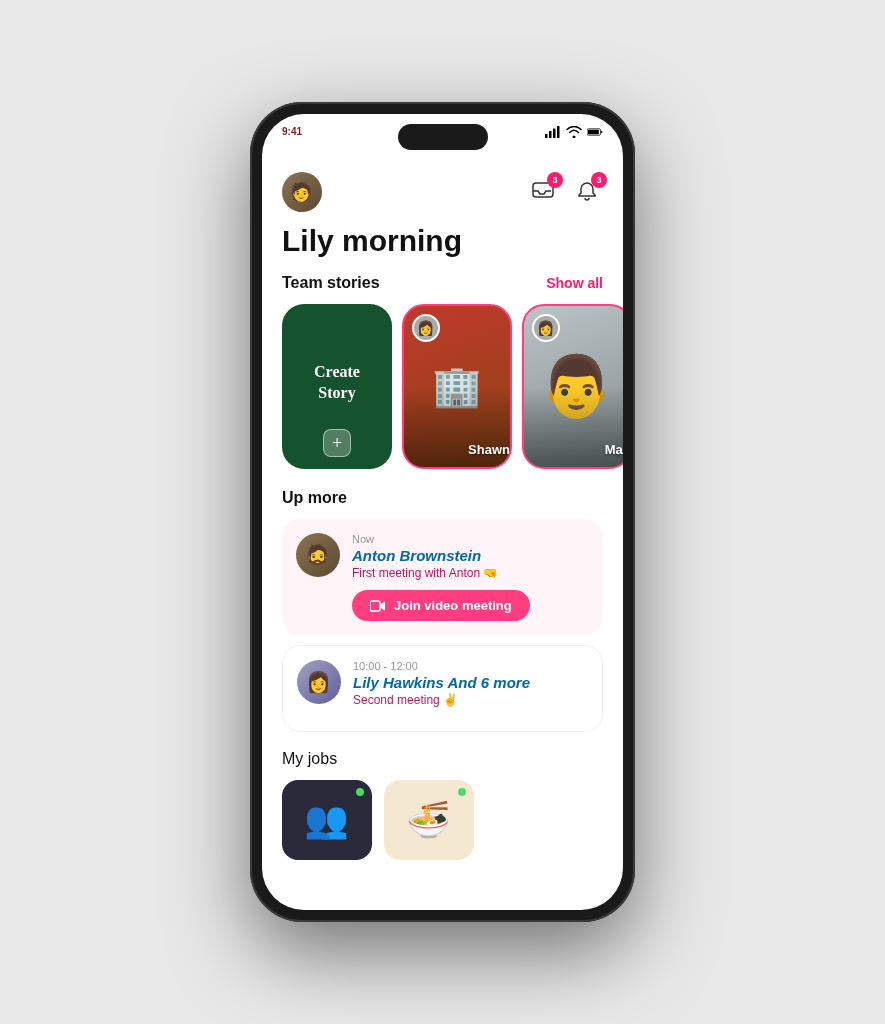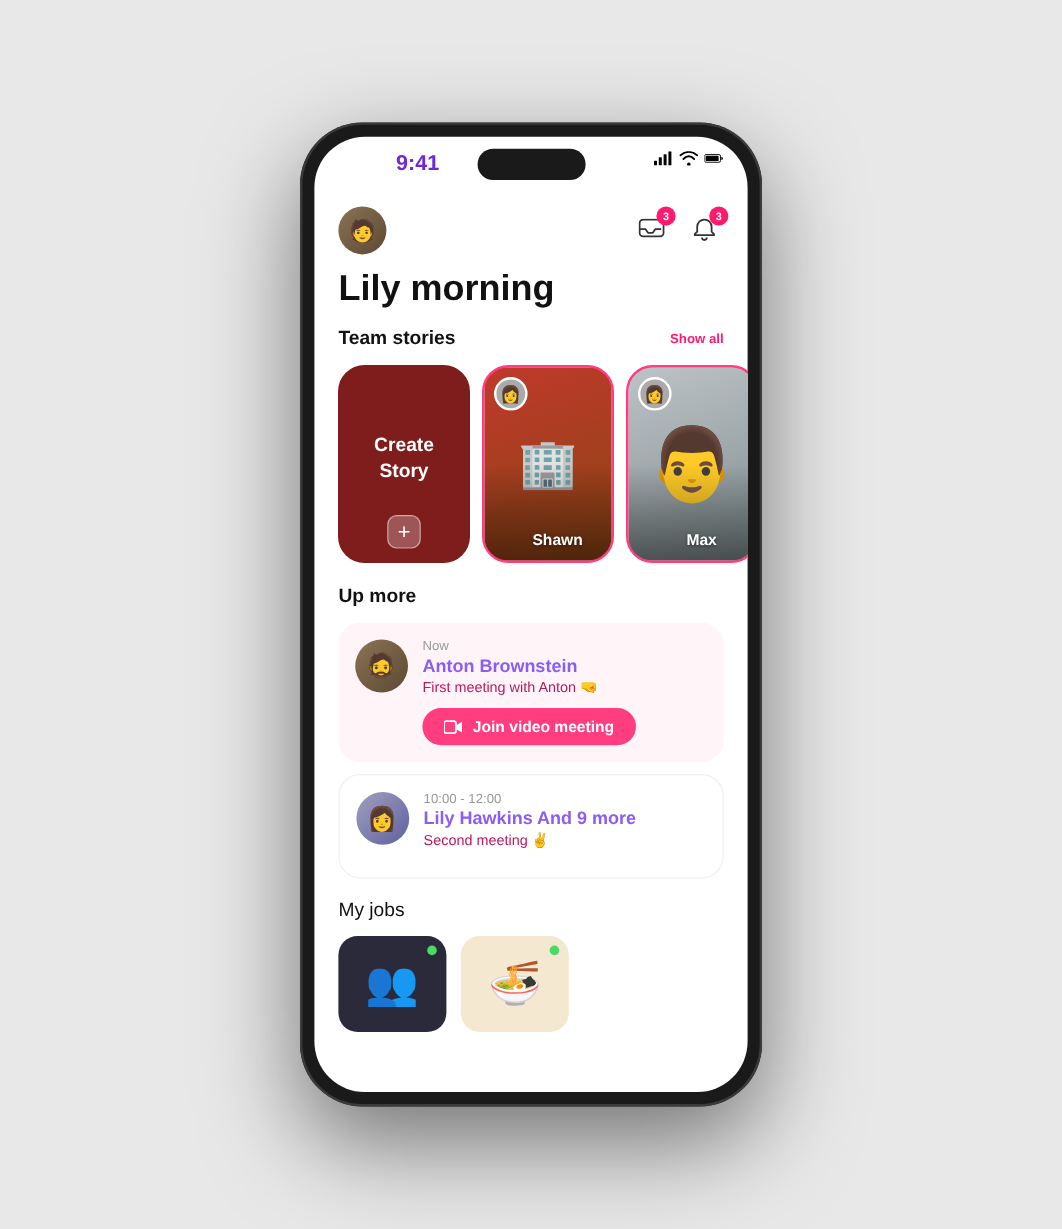--- a/index.html
+++ b/index.html
@@ -34,24 +34,23 @@
       left: 0;
       right: 0;
       height: 50px;
       display: flex;
       align-items: flex-start;
       justify-content: space-between;
       padding: 12px 20px 0;
       z-index: 10;
     }
     .status-time {
-      font-size: 18px;
+      font-size: 10px;
       font-weight: 600;
-      color: #6d28d9;
-      margin-left: 48px;
+      color: #7f1d1d;
     }
     .notch-pill {
       position: absolute;
       top: 10px;
       left: 50%;
       transform: translateX(-50%);
       width: 90px;
       height: 26px;
       background: #1a1a1a;
       border-radius: 20px;
@@ -135,21 +134,21 @@
       align-items: center;
       padding: 0 20px 12px;
       gap: 20px;
     }
     .section-title {
       font-size: 16px;
       font-weight: 700;
       color: #111;
     }
     .show-all-btn {
-      font-size: 11px;
+      font-size: 14px;
       font-weight: 600;
       color: #ff1a6e;
       background: none;
       border: none;
       cursor: pointer;
     }
 
     
     .stories-scroll {
       display: flex;
@@ -162,26 +161,27 @@
     .story-card {
       flex-shrink: 0;
       width: 110px;
       height: 165px;
       border-radius: 22px;
       position: relative;
       overflow: hidden;
       cursor: pointer;
     }
     .story-create {
-      background: #7f1d1d;
+      background: #14532d;
       display: flex;
       flex-direction: column;
       align-items: center;
       justify-content: center;
       gap: 0;
+      font-family: Liberation Serif, serif;
     }
     .create-label {
       color: #fff;
       font-size: 16px;
       font-weight: 600;
       text-align: center;
       line-height: 1.3;
       margin-bottom: 8px;
     }
     .create-plus {
@@ -225,21 +225,21 @@
       align-items: center;
       justify-content: center;
       font-size: 14px;
       overflow: hidden;
     }
     .story-name {
       position: absolute;
       bottom: 10px;
       left: 16px;
       right: 0;
-      text-align: center;
+      text-align: right;
       color: #fff;
       font-size: 13px;
       font-weight: 600;
       text-shadow: 0 1px 3px rgba(0,0,0,0.5);
     }
     .story-overlay {
       position: absolute;
       inset: 0;
       background: linear-gradient(to bottom, transparent 50%, rgba(0,0,0,0.45) 100%);
     }
@@ -290,22 +290,23 @@
       flex: 1;
     }
     .meeting-time {
       font-size: 11px;
       color: #999;
       margin-bottom: 2px;
     }
     .meeting-name {
       font-size: 15px;
       font-weight: 700;
-      color: #8b5cf6;
+      color: #0369a1;
       margin-bottom: 2px;
+      font-style: italic;
     }
     .meeting-desc {
       font-size: 12px;
       color: #be185d;
       margin-bottom: 10px;
     }
     .join-btn {
       display: inline-flex;
       align-items: center;
       gap: 8px;
@@ -458,21 +459,21 @@
               </button>
             </div>
           </div>
         </div>
 
         <div class="meeting-card-white">
           <div class="meeting-row">
             <div class="meeting-avatar" style="background: linear-gradient(135deg, #a0a0c0 0%, #6060a0 100%);">👩</div>
             <div class="meeting-info">
               <div class="meeting-time">10:00 - 12:00</div>
-              <div class="meeting-name"><strong>Lily Hawkins</strong> And <strong>9 more</strong></div>
+              <div class="meeting-name"><strong>Lily Hawkins</strong> And <strong>6 more</strong></div>
               <div class="meeting-desc">Second meeting ✌</div>
             </div>
           </div>
         </div>
       </div>
 
       <div class="myjobs-section">
         <div class="myjobs-title">My jobs</div>
         <div class="jobs-row">
           <div class="job-card" style="background: #2a2a3a;">

